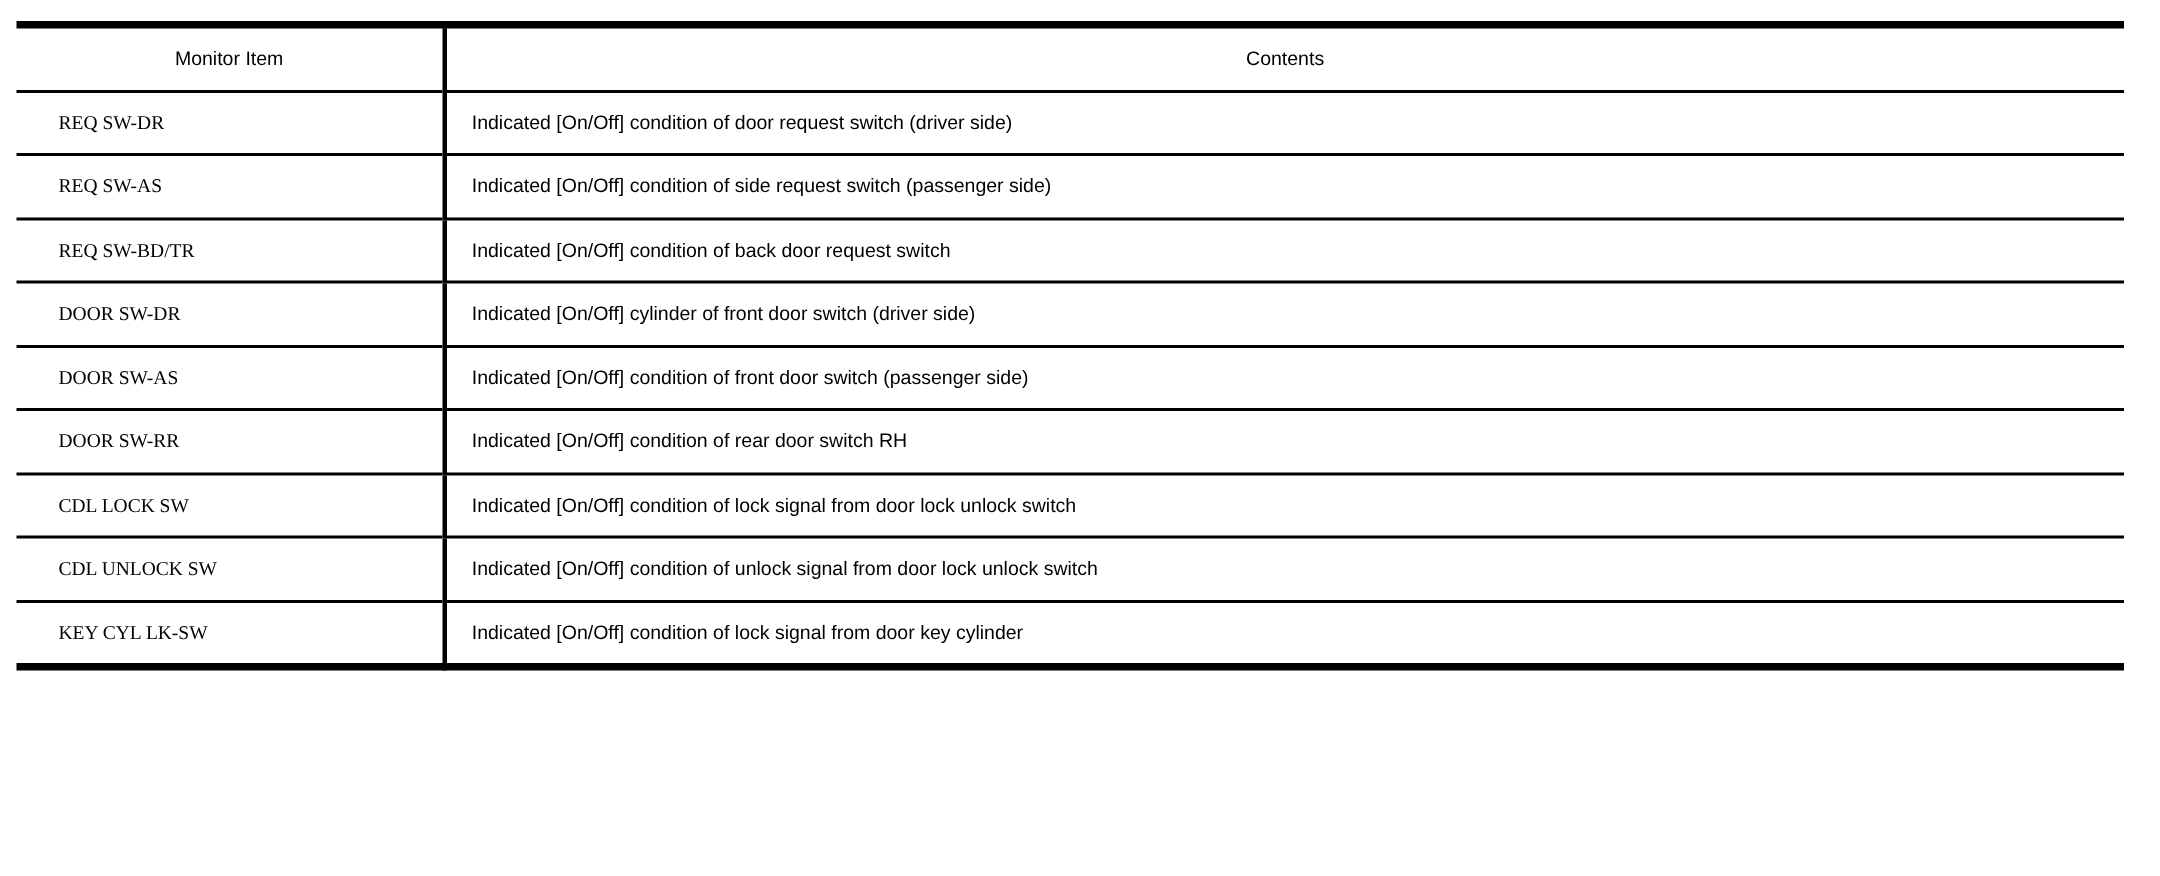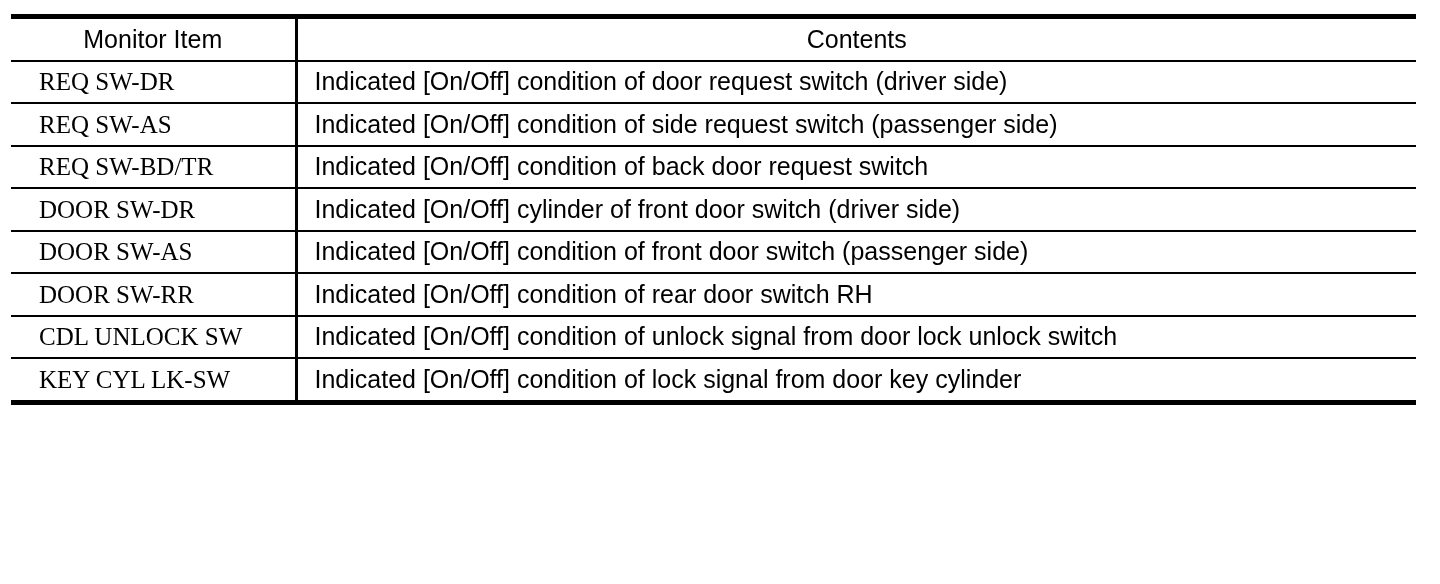--- a/index.html
+++ b/index.html
@@ -14,21 +14,21 @@
   }
   .doc-table {
     position: absolute;
     left: 11px;
     top: 14px;
     width: 1405px;
     border-collapse: collapse;
     table-layout: fixed;
     border-top: 5px solid #000000;
     border-bottom: 5px solid #000000;
-    font-size: 25px;
+    font-size: 13px;
     line-height: 1.1;
   }
   .doc-table col.col-item { width: 285px; }
   .doc-table col.col-contents { width: 1120px; }
   .doc-table th, .doc-table td {
     height: 40.5px;
     vertical-align: middle;
     border-bottom: 2px solid #000000;
     padding: 0;
     white-space: nowrap;
@@ -76,20 +76,24 @@
     </tr>
     <tr>
       <td class="item-col">DOOR SW-AS</td>
       <td class="contents-col">Indicated [On/Off] condition of front door switch (passenger side)</td>
     </tr>
     <tr>
       <td class="item-col">DOOR SW-RR</td>
       <td class="contents-col">Indicated [On/Off] condition of rear door switch RH</td>
     </tr>
     <tr>
+      <td class="item-col">CDL LOCK SW</td>
+      <td class="contents-col">Indicated [On/Off] condition of lock signal from door lock unlock switch</td>
+    </tr>
+    <tr>
       <td class="item-col">CDL UNLOCK SW</td>
       <td class="contents-col">Indicated [On/Off] condition of unlock signal from door lock unlock switch</td>
     </tr>
     <tr>
       <td class="item-col">KEY CYL LK-SW</td>
       <td class="contents-col">Indicated [On/Off] condition of lock signal from door key cylinder</td>
     </tr>
   </tbody>
 </table>
 

